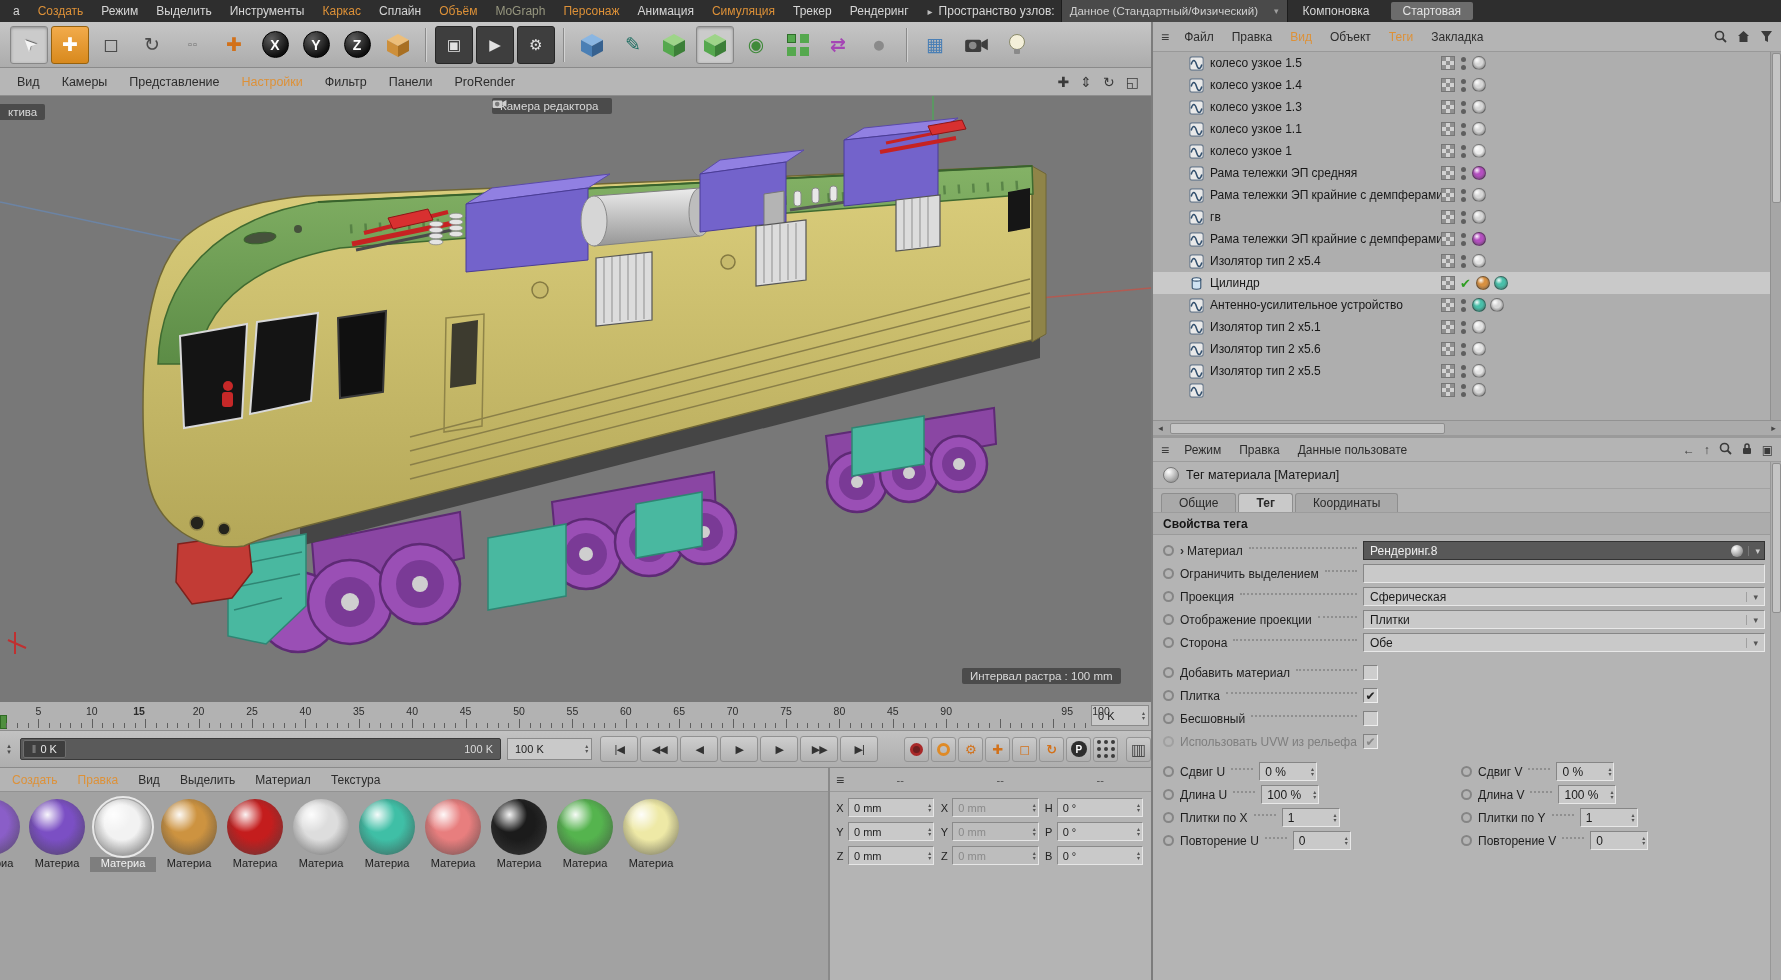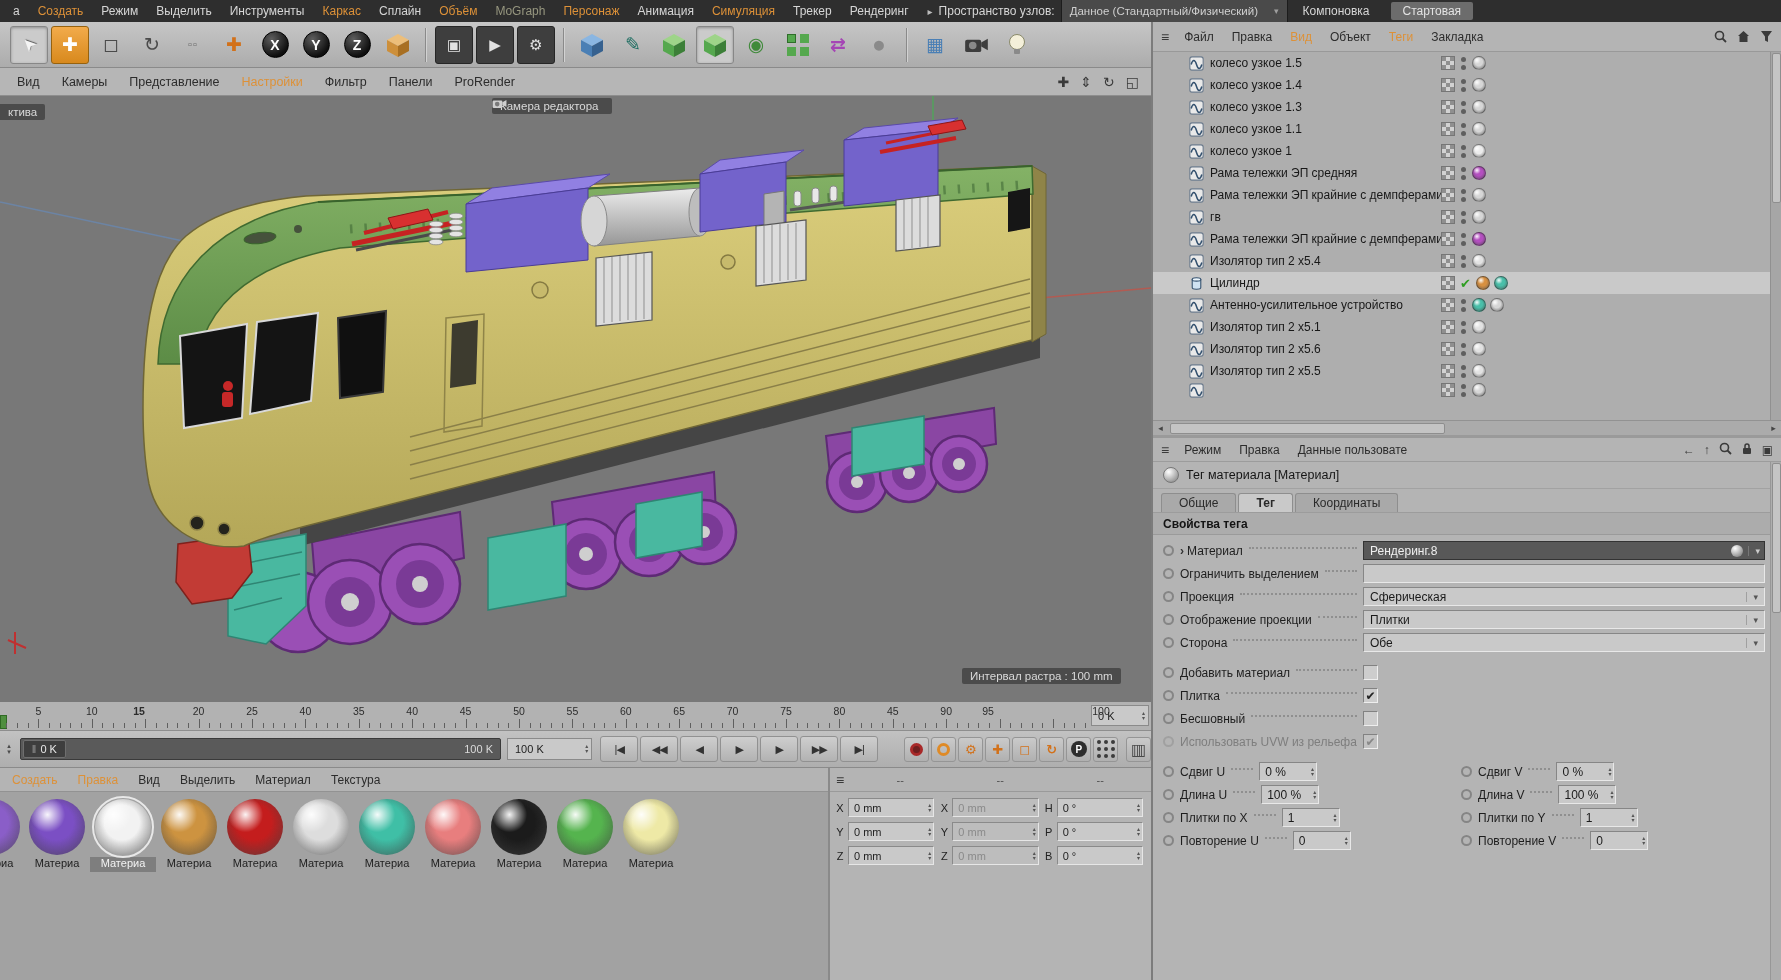--- a/index.html
+++ b/index.html
@@ -681,21 +681,21 @@
         <div class="rnum" style="left: 450.6px;">45</div>
         <div class="rnum" style="left: 504px;">50</div>
         <div class="rnum" style="left: 557.4px;">55</div>
         <div class="rnum" style="left: 610.8px;">60</div>
         <div class="rnum" style="left: 664.2px;">65</div>
         <div class="rnum" style="left: 717.6px;">70</div>
         <div class="rnum" style="left: 771px;">75</div>
         <div class="rnum" style="left: 824.4px;">80</div>
         <div class="rnum" style="left: 877.8px;">45</div>
         <div class="rnum" style="left: 931.2px;">90</div>
-        <div class="rnum" style="left: 973px;">95</div>
+        <div class="rnum" style="left: 1043px; text-align: right;">95</div>
         <div class="rnum" style="left: 1086px;">100</div>
       </div>
 
     <div class="transport">
       <div class="t-spin">
           <i>▴</i>
           <i>▾</i>
         </div>
       <div class="t-track">
         <span class="t-cur">

